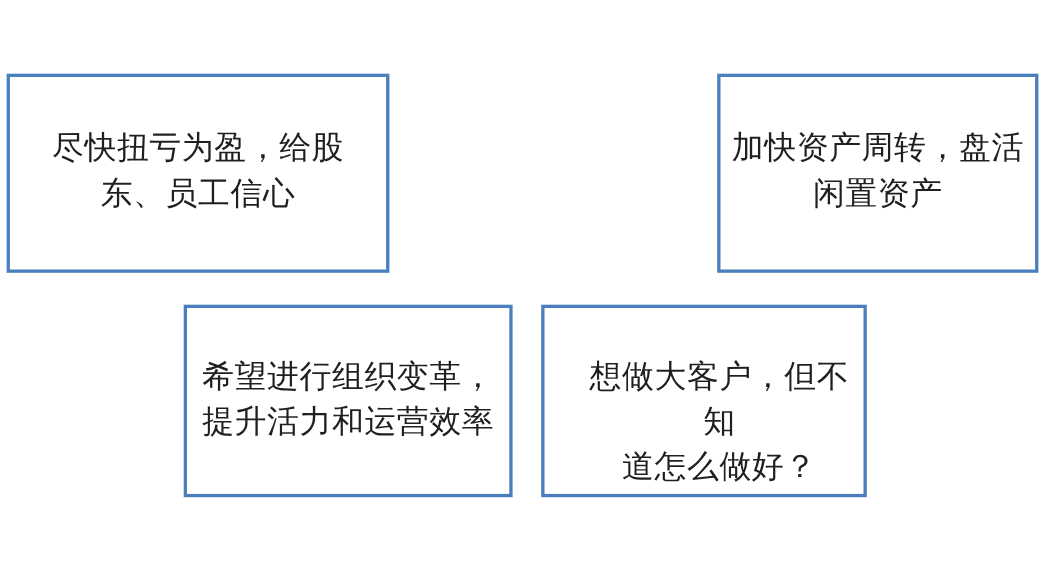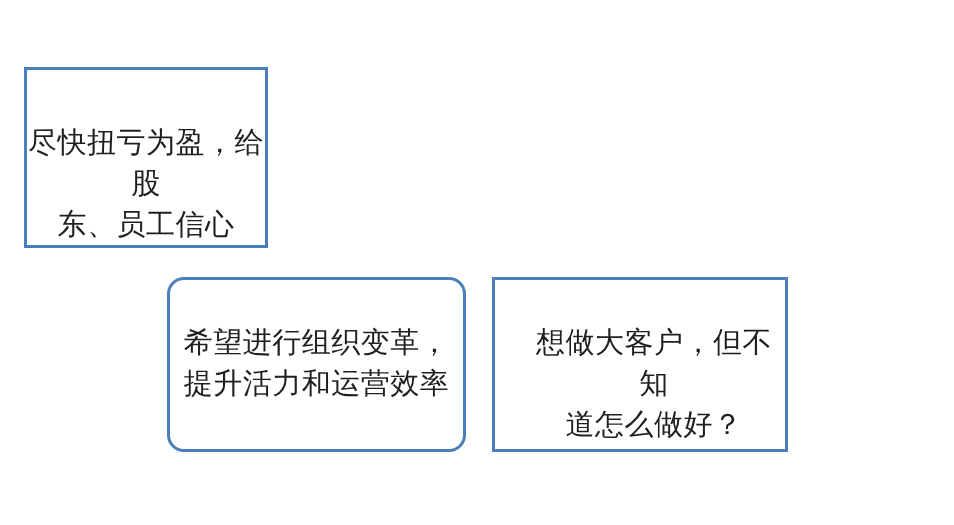--- a/index.html
+++ b/index.html
@@ -41,21 +41,21 @@
     color: #1f1f1f;
     font-family: "DejaVu Serif", "Liberation Serif", serif;
     font-size: 29px;
     line-height: 41px;
     letter-spacing: 0.5px;
     white-space: pre-wrap;
     word-break: break-all;
   }
 
   
-  #box-1 { left: 24px;   top: 67px;  width: 244px; height: 181px; align-items: flex-end; }
+  #box-1 { left: 6px;   top: 67px;  width: 348px; height: 181px; }
   #box-2 { left: 330px; top: 67px;  width: 296px; height: 181px; }
   #box-3 { left: 652px; top: 67px;  width: 292px; height: 181px; }
 
   
   #box-4 { left: 167px; top: 277px; width: 299px; height: 175px; }
   #box-5 { left: 492px; top: 277px; width: 296px; height: 175px; }
 
   
   #box-1 .concern-text { padding-top: 44px; }
   #box-2 .concern-text { padding-top: 44px; }
@@ -67,22 +67,26 @@
 <body>
 
 <div id="slide-canvas" style="background: rgb(255, 255, 255);">
 
   <div class="concern-box" id="box-1" style="border-color: rgb(74, 126, 188);">
     <span class="concern-text" style="color: rgb(31, 31, 31);">尽快扭亏为盈，给股
 东、员工信心</span>
   </div>
 
 
+  <div class="concern-box" id="box-3" style="border-color: rgb(74, 126, 188);">
+    <span class="concern-text" style="color: rgb(31, 31, 31);">加快资产周转，盘活
+闲置资产</span>
+  </div>
 
-  <div class="concern-box" id="box-4" style="border-color: rgb(74, 126, 188); border-radius: 17px;">
+  <div class="concern-box" id="box-4" style="border-color: rgb(74, 126, 188);">
     <span class="concern-text" style="color: rgb(31, 31, 31);">希望进行组织变革，
 提升活力和运营效率</span>
   </div>
 
   <div class="concern-box" id="box-5" style="border-color: rgb(74, 126, 188);">
     <span class="concern-text" style="color: rgb(31, 31, 31); padding-left: 28px;">想做大客户，但不知
 道怎么做好？</span>
   </div>
 
 </div>

